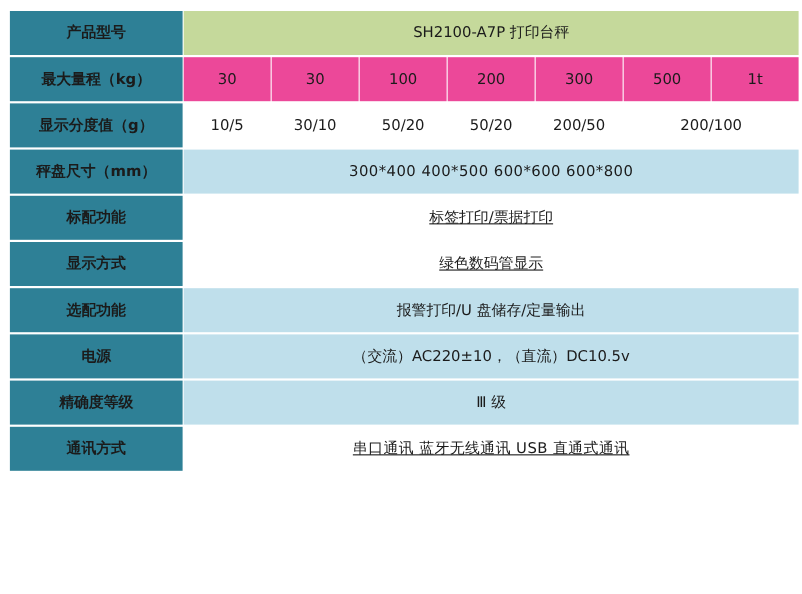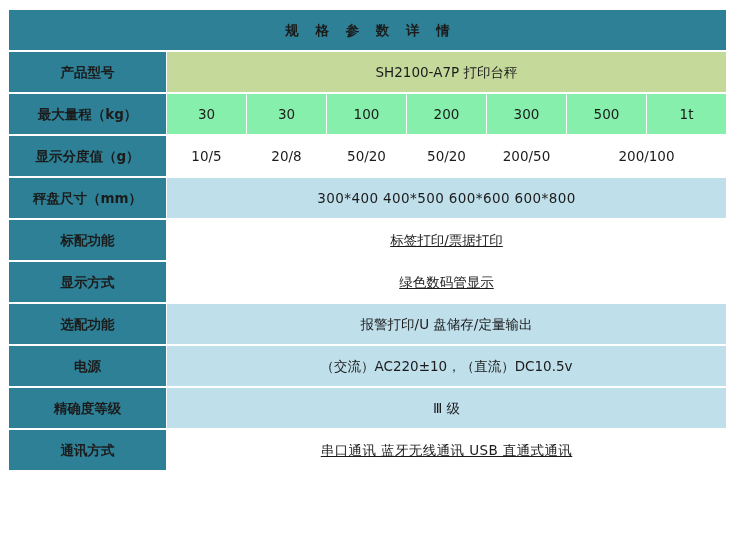--- a/index.html
+++ b/index.html
@@ -71,21 +71,21 @@
   }
   td.val-blue {
     background: #bfdfeb;
   }
   td.val-white {
     background: #ffffff;
     border: 1px solid #e3eef5;
     text-decoration: underline;
   }
   td.val-blue-seg {
-    background: #86efac;
+    background: #ec4899;
     border-right: 1px solid #d3e9f2;
   }
   td.val-blue-seg.last {
     border-right: 0;
   }
   td.val-white-seg {
     background: #ffffff;
     border: 1px solid #e3eef5;
   }
 
@@ -103,44 +103,41 @@
       <col style="width:79px">
       <col style="width:79px">
       <col style="width:79px">
       <col style="width:79px">
       <col style="width:79px">
       <col style="width:79px">
       <col style="width:79px">
     </colgroup>
     <tbody>
 
-      <tr>
-        <td class="title-cell" colspan="8">规 格 参 数 详 情</td>
-      </tr>
 
       <tr>
         <td class="label-cell">产品型号</td>
         <td class="val-green" colspan="7">SH2100-A7P 打印台秤</td>
       </tr>
 
       <tr>
         <td class="label-cell">最大量程（kg）</td>
         <td class="val-blue-seg">30</td>
         <td class="val-blue-seg">30</td>
         <td class="val-blue-seg">100</td>
         <td class="val-blue-seg">200</td>
         <td class="val-blue-seg">300</td>
         <td class="val-blue-seg">500</td>
         <td class="val-blue-seg last">1t</td>
       </tr>
 
       <tr>
         <td class="label-cell">显示分度值（g）</td>
         <td class="val-white-seg">10/5</td>
-        <td class="val-white-seg">20/8</td>
+        <td class="val-white-seg">30/10</td>
         <td class="val-white-seg">50/20</td>
         <td class="val-white-seg">50/20</td>
         <td class="val-white-seg">200/50</td>
         <td class="val-white-seg" colspan="2">200/100</td>
       </tr>
 
       <tr>
         <td class="label-cell">秤盘尺寸（mm）</td>
         <td class="val-blue spaced-text" colspan="7">300*400    400*500    600*600    600*800</td>
       </tr>

